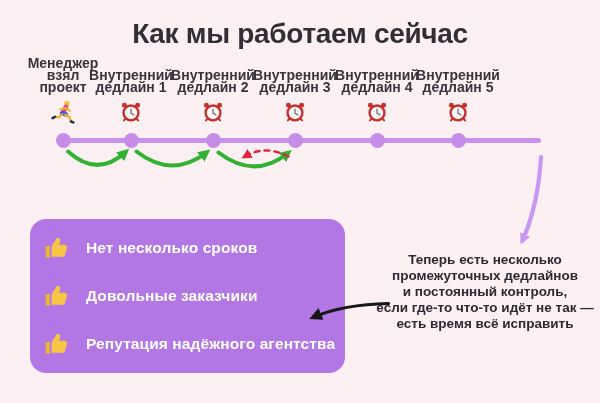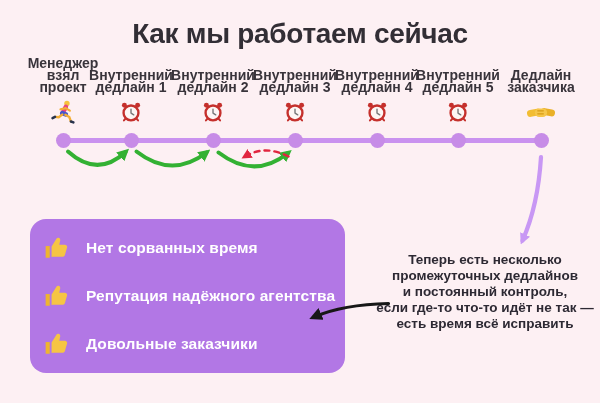--- a/index.html
+++ b/index.html
@@ -144,62 +144,49 @@
         <circle cx="4.8" cy="4.6" r="2.7" fill="#c5302c"></circle>
           <circle cx="19.2" cy="4.6" r="2.7" fill="#c5302c"></circle>
         <path d="M4.3 21.2l2.2-2.6M19.7 21.2l-2.2-2.6" stroke="#c5302c" stroke-width="2.2" stroke-linecap="round" fill="none"></path>
         <circle cx="12" cy="13" r="8.1" fill="#fdf6f4" stroke="#c5302c" stroke-width="2.6"></circle>
         <path d="M12 8.8v4.4l3 1.9" stroke="#777" stroke-width="1.5" fill="none" stroke-linecap="round" stroke-linejoin="round"></path>
       </svg>
     </div>
     <div class="m-dot"></div>
   </div>
 
-  <div class="milestone" style="left:493px">
-    <div class="m-label">Дедлайн
-заказчика</div>
-    <div class="m-icon">
-      <svg viewBox="0 0 32 20" width="30" height="19">
-        <rect x="1" y="6.5" width="15" height="7.5" rx="3.7" fill="#f2bd33" transform="rotate(-10 8.5 10.2)"></rect>
-        <rect x="16" y="6" width="15" height="7.5" rx="3.7" fill="#eab027" transform="rotate(10 23.5 9.7)"></rect>
-        <rect x="9.5" y="5.6" width="13" height="9.2" rx="4.5" fill="#f6c64a"></rect>
-        <path d="M12.5 8.2h6M12.5 11.4h6" stroke="#d89c15" stroke-width="1.3" stroke-linecap="round" fill="none"></path>
-      </svg>
-    </div>
-    <div class="m-dot"></div>
-  </div>
 
   <div class="benefits">
     <div class="benefit">
       <span class="b-icon">
         <svg viewBox="0 0 24 24" width="26" height="26">
           <path fill="#eeb52f" d="M1.5 10.2h3.8V21H1.5z"></path>
           <path fill="#f6c544" d="M7 20.2V10.6l4.6-7.3c.4-.6 1.1-.9 1.8-.8 1.1.2 1.8 1.3 1.6 2.4l-.9 4h5.2c1.4 0 2.4 1.3 2 2.6l-2 6.9c-.3 1-1.2 1.7-2.3 1.7H8z"></path>
         </svg>
       </span>
-      <span class="b-label">Нет сорванных время</span>
+      <span class="b-label">Нет несколько сроков</span>
+    </div>
+    <div class="benefit">
+      <span class="b-icon">
+        <svg viewBox="0 0 24 24" width="26" height="26">
+          <path fill="#eeb52f" d="M1.5 10.2h3.8V21H1.5z"></path>
+          <path fill="#f6c544" d="M7 20.2V10.6l4.6-7.3c.4-.6 1.1-.9 1.8-.8 1.1.2 1.8 1.3 1.6 2.4l-.9 4h5.2c1.4 0 2.4 1.3 2 2.6l-2 6.9c-.3 1-1.2 1.7-2.3 1.7H8z"></path>
+        </svg>
+      </span>
+      <span class="b-label">Довольные заказчики</span>
     </div>
     <div class="benefit">
       <span class="b-icon">
         <svg viewBox="0 0 24 24" width="26" height="26">
           <path fill="#eeb52f" d="M1.5 10.2h3.8V21H1.5z"></path>
           <path fill="#f6c544" d="M7 20.2V10.6l4.6-7.3c.4-.6 1.1-.9 1.8-.8 1.1.2 1.8 1.3 1.6 2.4l-.9 4h5.2c1.4 0 2.4 1.3 2 2.6l-2 6.9c-.3 1-1.2 1.7-2.3 1.7H8z"></path>
         </svg>
       </span>
       <span class="b-label">Репутация надёжного агентства</span>
     </div>
-    <div class="benefit">
-      <span class="b-icon">
-        <svg viewBox="0 0 24 24" width="26" height="26">
-          <path fill="#eeb52f" d="M1.5 10.2h3.8V21H1.5z"></path>
-          <path fill="#f6c544" d="M7 20.2V10.6l4.6-7.3c.4-.6 1.1-.9 1.8-.8 1.1.2 1.8 1.3 1.6 2.4l-.9 4h5.2c1.4 0 2.4 1.3 2 2.6l-2 6.9c-.3 1-1.2 1.7-2.3 1.7H8z"></path>
-        </svg>
-      </span>
-      <span class="b-label">Довольные заказчики</span>
-    </div>
   </div>
 
   <div class="note">Теперь есть несколько
 промежуточных дедлайнов
 и постоянный контроль,
 если где-то что-то идёт не так —
 есть время всё исправить</div>
 
   <svg class="overlay" viewBox="0 0 600 403">
     <defs>

